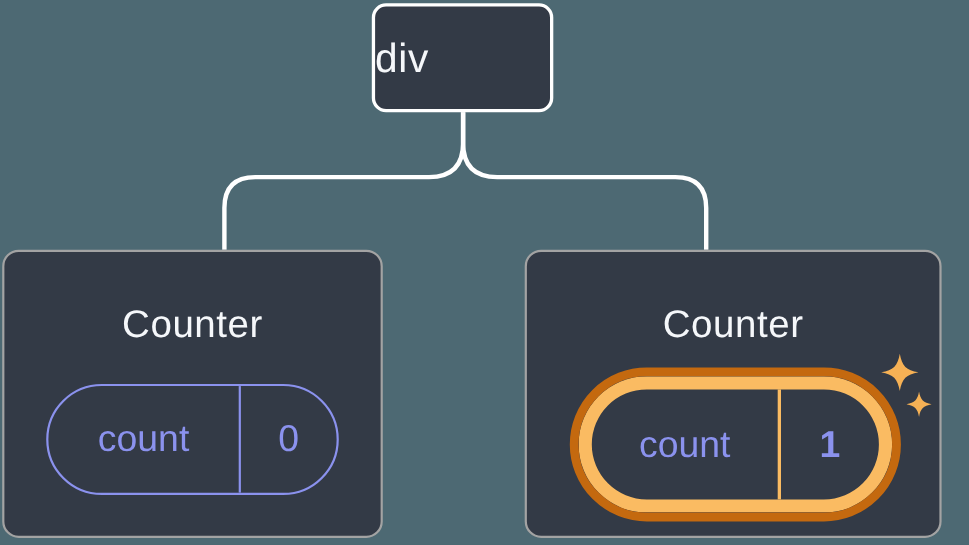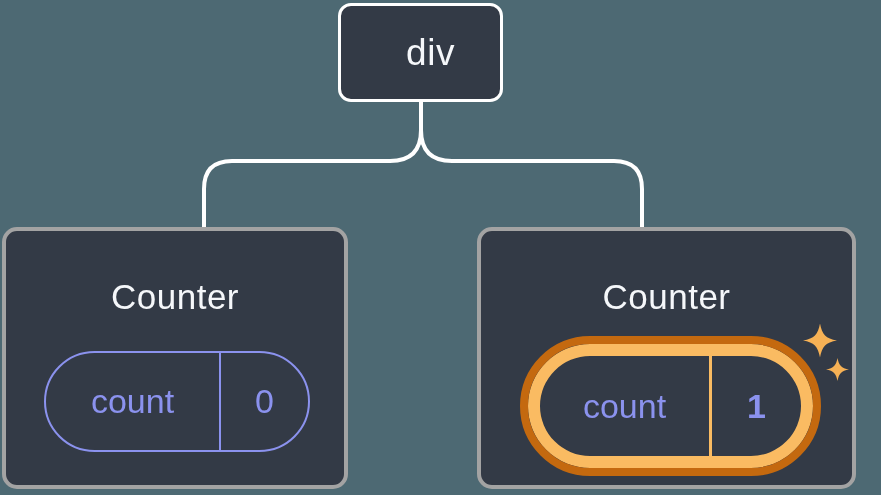--- a/index.html
+++ b/index.html
@@ -29,36 +29,35 @@
     left: 338px;
     top: 3px;
     width: 165px;
     height: 99px;
     background: #333A46;
     border: 3px solid #FFFFFF;
     border-radius: 13px;
     box-sizing: border-box;
     display: flex;
     align-items: center;
-    justify-content: center;
-    padding-left: 20px;
+    justify-content: flex-start;
   }
   .root-node .node-label {
     color: #F5F7FA;
     font-size: 37px;
     font-weight: 500;
     letter-spacing: 0.5px;
   }
   
   .card {
     position: absolute;
     top: 227px;
     height: 262px;
     background: #333A46;
-    border: 4px solid #a3a3a3;
+    border: 2px solid #a3a3a3;
     border-radius: 15px;
     box-sizing: border-box;
   }
   .card-left  { left: 2px;   width: 346px; }
   .card-right { left: 477px; width: 379px; }
   .card-title {
     position: absolute;
     left: 0;
     right: 0;
     top: 46px;

